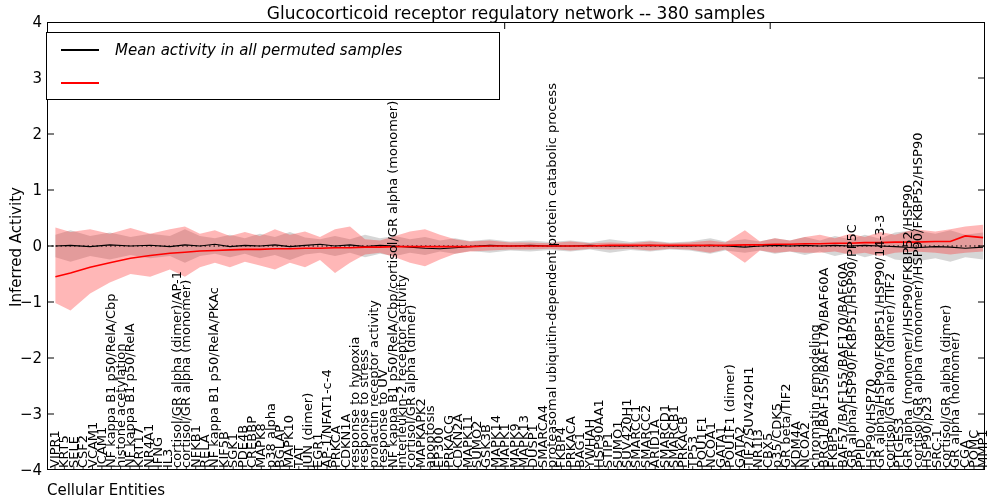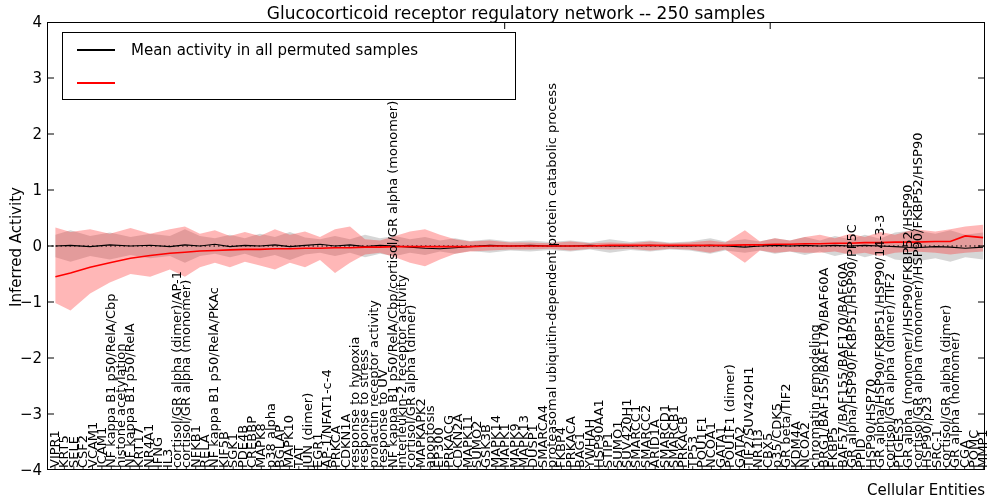--- a/index.html
+++ b/index.html
@@ -3,35 +3,35 @@
 <meta charset="utf-8">
 <style>
   html,body{margin:0;padding:0;background:#ffffff;}
   #figure{position:relative;width:1000px;height:500px;background:#ffffff;
           font-family:"DejaVu Sans","Liberation Sans",sans-serif;color:#000;overflow:hidden;}
   #title{position:absolute;top:3px;left:47px;width:938px;text-align:center;font-size:17px;}
   #plot-frame{position:absolute;left:47px;top:22px;width:938px;height:448px;border:1px solid #000;box-sizing:border-box;}
   #plot-svg{position:absolute;left:47px;top:22px;}
   #ylabel{position:absolute;left:-64px;top:238px;width:160px;text-align:center;font-size:15px;
           transform:rotate(-90deg);}
-  #xlabel{position:absolute;left:47px;top:481px;width:938px;text-align:right;font-size:15px;}
+  #xlabel{position:absolute;left:47px;top:481px;width:938px;text-align:left;font-size:15px;}
   .ytick{position:absolute;left:0;width:42px;text-align:right;font-size:15px;line-height:15px;}
   .xticklab{position:absolute;white-space:nowrap;font-size:13px;line-height:14px;
             transform:rotate(-90deg);transform-origin:left bottom;}
-  #legend{position:absolute;left:62px;top:32px;width:452px;background:#ffffff;
-          border:1px solid #000;z-index:5;}
+  #legend{position:absolute;left:46px;top:32px;width:452px;background:#ffffff;
+          border:1px solid #000;z-index:5;font-style:italic;}
   .lrow{display:flex;align-items:center;height:33px;}
   .lswatch{width:38px;height:0;border-top-width:2px;border-top-style:solid;margin-left:14px;margin-right:16px;}
   .llabel{font-size:15px;}
 </style>
 </head>
 <body>
 
 <div id="figure">
-  <div id="title">Glucocorticoid receptor regulatory network -- 250 samples</div>
+  <div id="title">Glucocorticoid receptor regulatory network -- 380 samples</div>
 
   <div id="ylabel">Inferred Activity</div>
   <div id="xlabel">Cellular Entities</div>
 
   <div id="yticks">
       <div class="ytick" style="top: 15px;">4</div>
       <div class="ytick" style="top: 71px;">3</div>
       <div class="ytick" style="top: 127px;">2</div>
       <div class="ytick" style="top: 183px;">1</div>
       <div class="ytick" style="top: 239px;">0</div>

